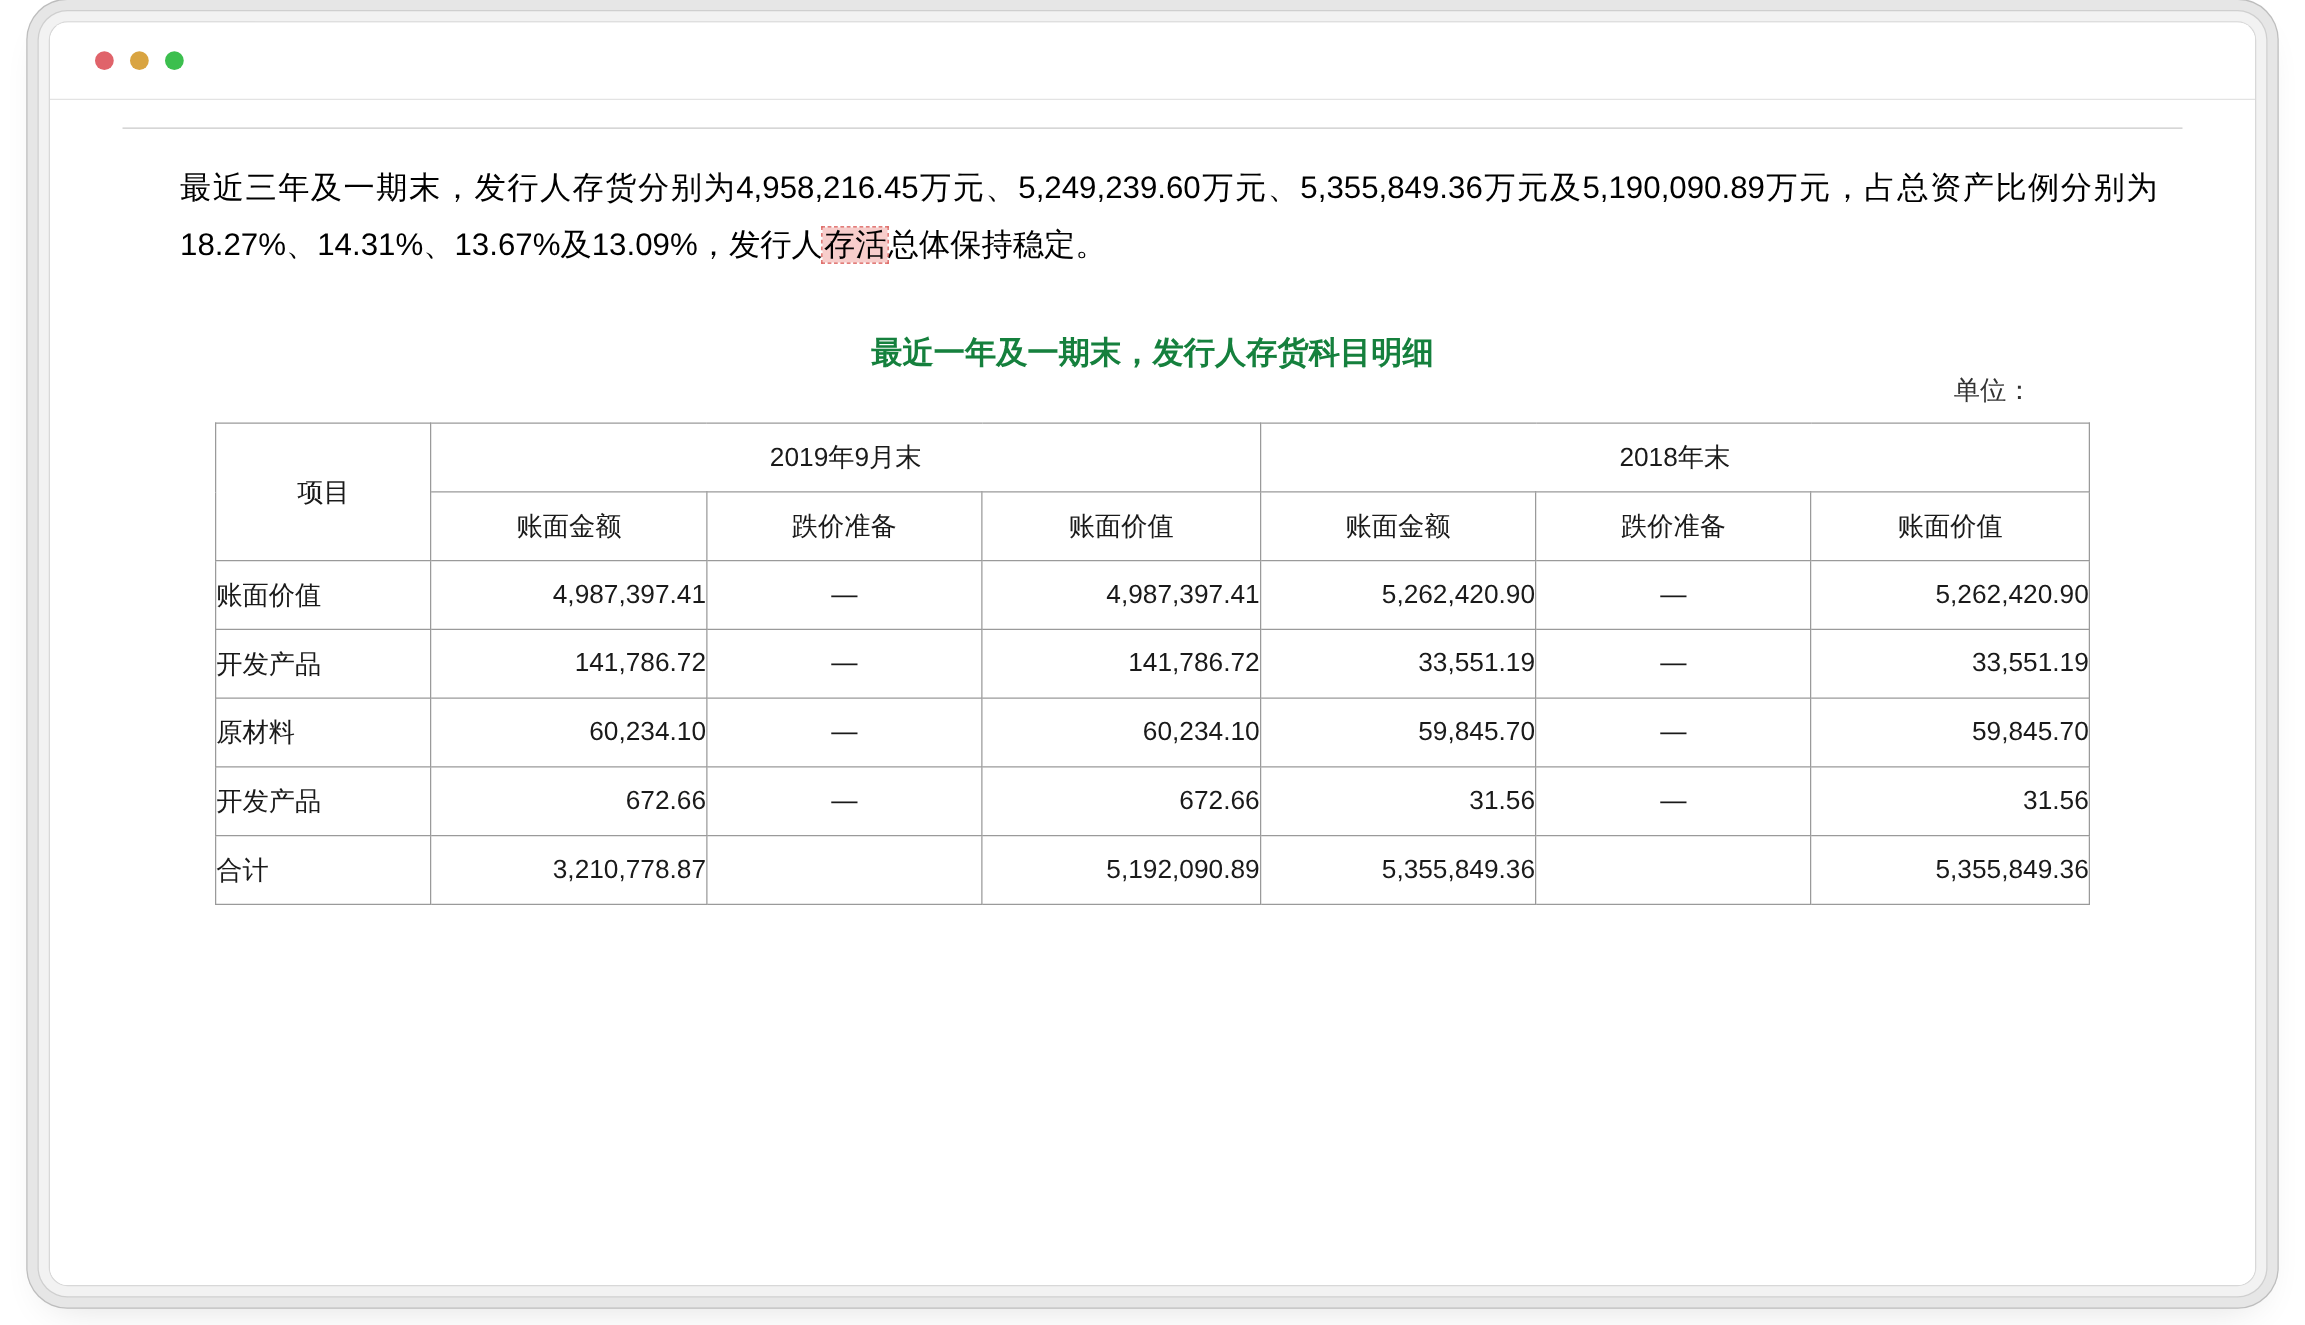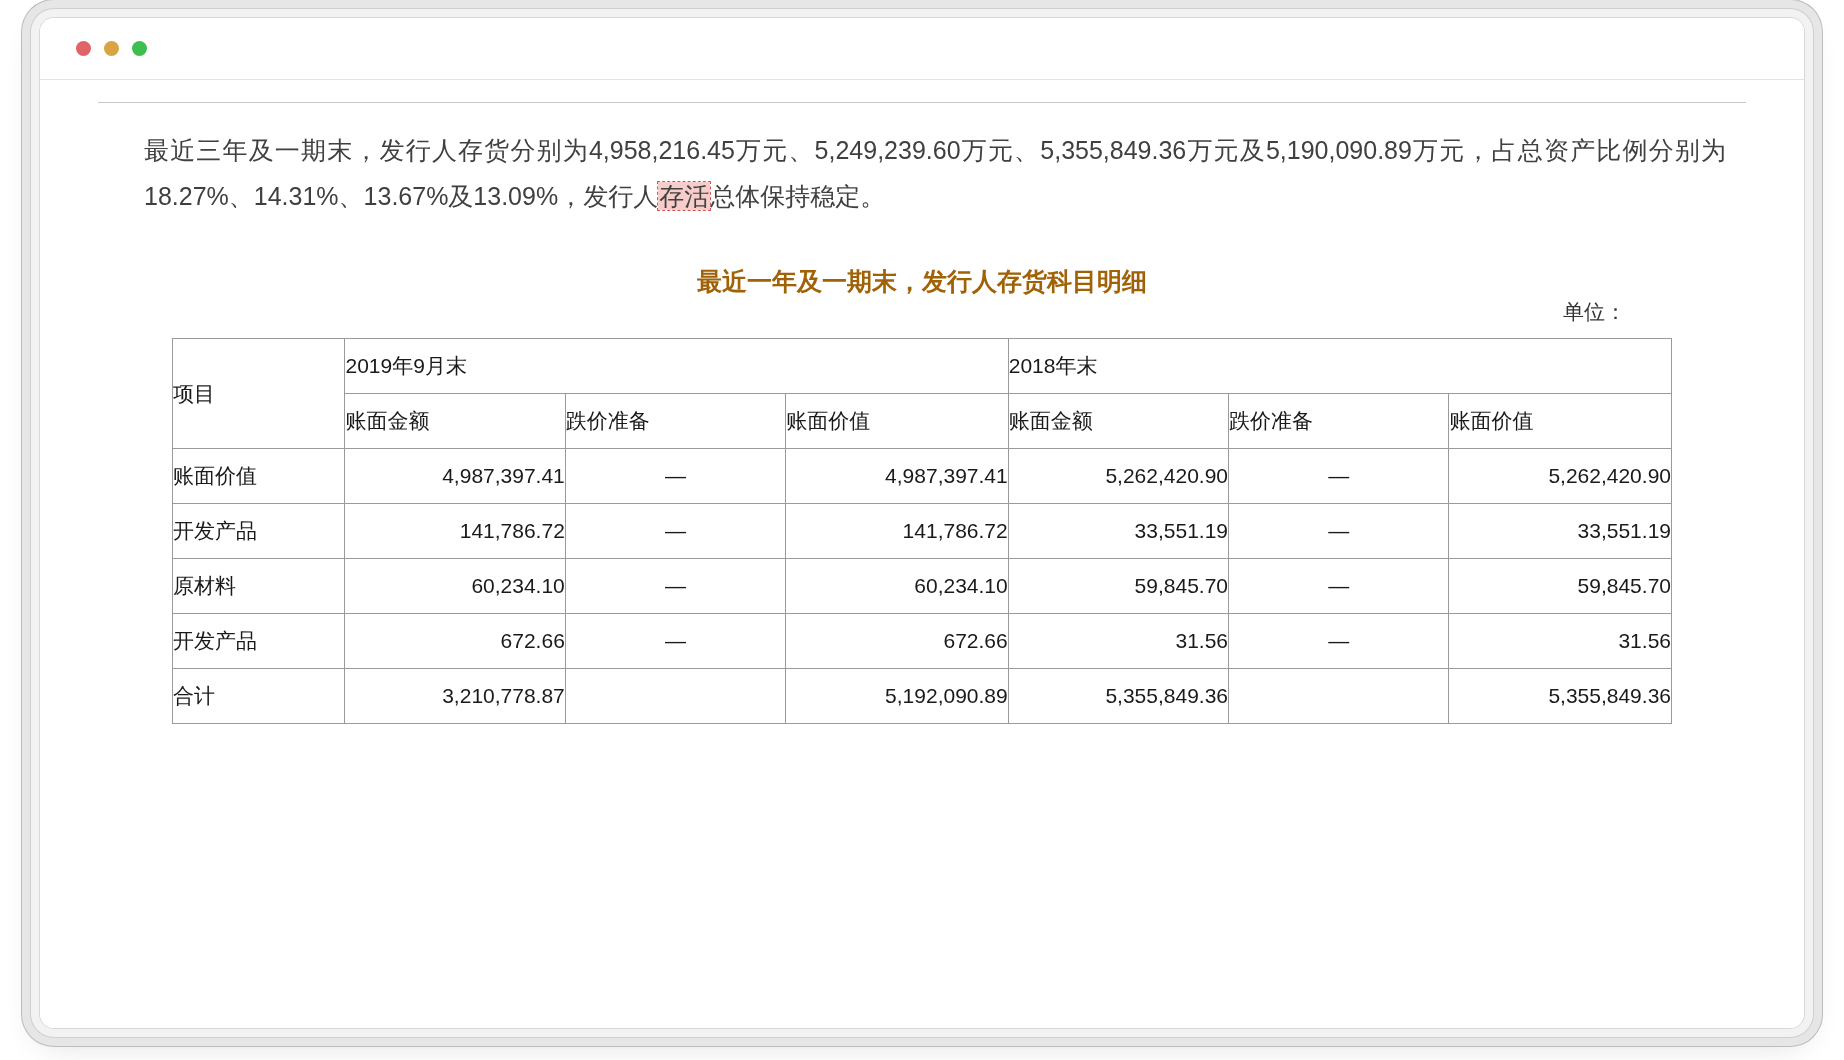--- a/index.html
+++ b/index.html
@@ -77,38 +77,38 @@
   .section-title {
     font-size: 25px;
     font-weight: bold;
     color: #1a1a1a;
     padding-left: 46px;
     margin-bottom: 6px;
   }
 
   .para {
     font-size: 25px;
-    color: #404040;
+    color: #000000;
     line-height: 46px;
     padding-left: 46px;
     padding-right: 20px;
     text-align: justify;
   }
 
   .hl {
     background: #f7cdcb;
     outline: 1px dashed #d9534f;
     padding: 0 1px;
   }
 
   .table-title {
     text-align: center;
     font-size: 25px;
     font-weight: bold;
-    color: #a16207;
+    color: #15803d;
     margin-top: 46px;
   }
 
   .unit {
     text-align: right;
     font-size: 21px;
     color: #333;
     margin-top: 0;
     padding-right: 120px;
   }
@@ -121,21 +121,21 @@
   }
   table.fin th, table.fin td {
     border: 1px solid #9a9a9a;
     font-size: 21px;
     color: #1a1a1a;
     font-weight: normal;
     padding: 0;
     height: 54px;
   }
   table.fin th {
-    text-align: left;
+    text-align: center;
   }
   td.label {
     text-align: left;
     padding-left: 24px;
     height: 54px;
   }
   td.num {
     text-align: right;
     padding-right: 26px;
   }

